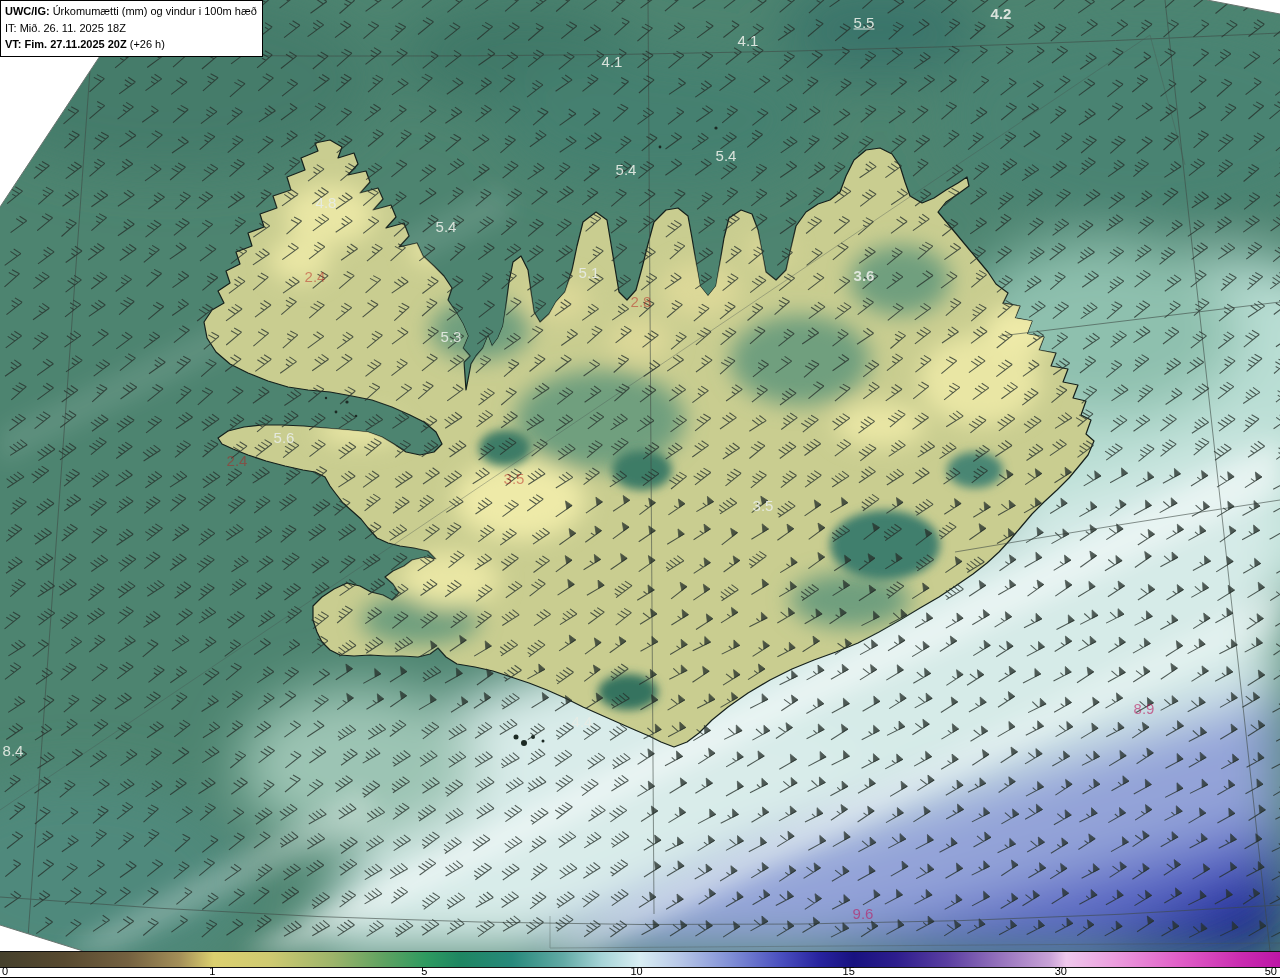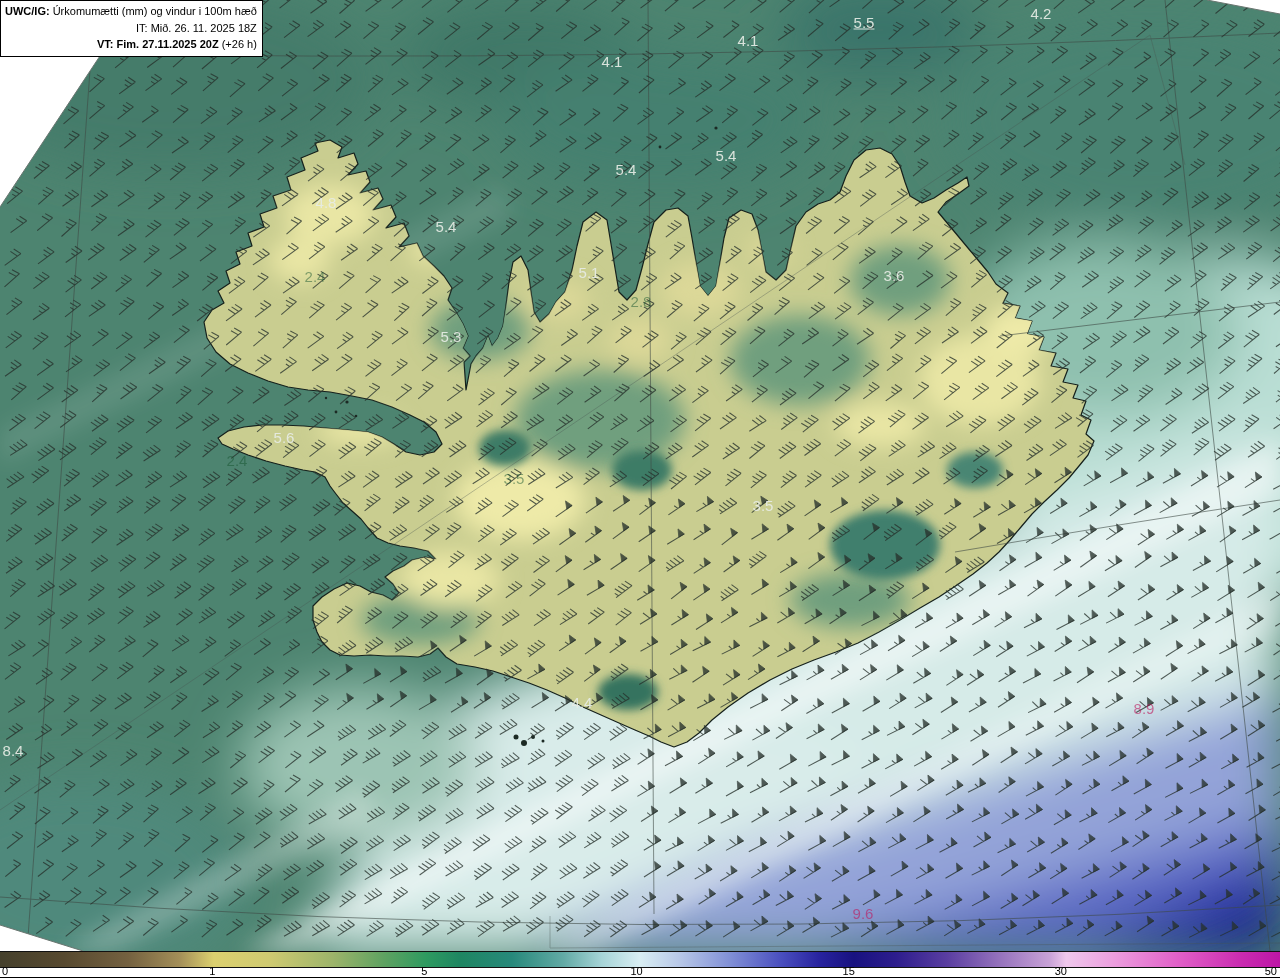--- a/index.html
+++ b/index.html
@@ -4,25 +4,25 @@
 <style>
   html,body{margin:0;padding:0;background:#fff;}
   .stage{position:relative;width:1280px;height:978px;overflow:hidden;
          font-family:"Liberation Sans","DejaVu Sans",sans-serif;background:#fff;}
   .map{position:absolute;left:0;top:0;width:1280px;height:951px;overflow:hidden;}
   .map svg{display:block;}
   
   .vlabel{position:absolute;transform:translate(-50%,-50%);font-size:15px;line-height:1;
           white-space:nowrap;pointer-events:none;}
   .vlabel.bright{color:#e7ece5;opacity:.92;}
-  .vlabel.faint{color:#14532d;opacity:.48;}
+  .vlabel.faint{color:#b91c1c;opacity:.48;}
   .vlabel.pink{color:#be185d;opacity:.6;}
   
   .titlebox{position:absolute;left:0;top:0;background:#fff;border:1px solid #000;
-            padding:2px 5px 3px 4px;font-size:11px;line-height:1.5;color:#000;z-index:5;text-align:right;}
+            padding:2px 5px 3px 4px;font-size:11px;line-height:1.5;color:#000;z-index:5;}
   .titlebox .b{font-weight:bold;}
   
   .bar{position:absolute;left:0;top:951px;width:1280px;height:15px;
        border-top:1px solid #111;border-bottom:1px solid #111;box-sizing:content-box;}
   .ticks{position:absolute;left:0;top:968px;width:1280px;height:9px;background:#fff;}
   .tick{position:absolute;top:-2px;font-size:11px;color:#000;line-height:1;}
   .bottom-line{position:absolute;left:0;top:977px;width:1280px;height:1px;background:#000;}
 </style>
 </head>
 <body>
@@ -173,35 +173,35 @@
           <polygon points="0,925 83,951 0,951" fill="#ffffff"></polygon>
           <path d="M137,0 L0,207 M1207,0 L1280,14 M0,925 L83,951" stroke="#6a7570" stroke-width="1" fill="none"></path>
         </g>
       </g>
     </svg>
 
     <div id="labels">
         <div class="vlabel bright" style="left: 612px; top: 61px;">4.1</div>
         <div class="vlabel bright" style="left: 748px; top: 40px;">4.1</div>
         <div class="vlabel bright" style="left: 864px; top: 22px; text-decoration: underline;">5.5</div>
-        <div class="vlabel bright" style="left: 1041px; top: 13px;">4.2</div>
+        <div class="vlabel bright" style="left: 1001px; top: 13px; font-weight: bold;">4.2</div>
         <div class="vlabel bright" style="left: 726px; top: 155px;">5.4</div>
         <div class="vlabel bright" style="left: 626px; top: 169px;">5.4</div>
         <div class="vlabel bright" style="left: 326px; top: 202px;">4.8</div>
         <div class="vlabel bright" style="left: 446px; top: 226px;">5.4</div>
         <div class="vlabel bright" style="left: 589px; top: 272px;">5.1</div>
-        <div class="vlabel bright" style="left: 894px; top: 275px;">3.6</div>
+        <div class="vlabel bright" style="left: 864px; top: 275px; font-weight: bold;">3.6</div>
         <div class="vlabel faint" style="left: 315px; top: 276px;">2.4</div>
         <div class="vlabel faint" style="left: 641px; top: 301px;">2.8</div>
         <div class="vlabel bright" style="left: 451px; top: 321px; margin-top: 15px;">5.3</div>
         <div class="vlabel bright" style="left: 284px; top: 437px;">5.6</div>
         <div class="vlabel faint" style="left: 237px; top: 460px;">2.4</div>
         <div class="vlabel faint" style="left: 514px; top: 478px;">3.5</div>
         <div class="vlabel bright" style="left: 763px; top: 505px;">3.5</div>
-        <div class="vlabel bright" style="left: 582px; top: 702px;">4.4</div>
+        <div class="vlabel bright" style="left: 582px; top: 721px;">4.4</div>
         <div class="vlabel bright" style="left: 13px; top: 750px;">8.4</div>
         <div class="vlabel pink" style="left: 1144px; top: 708px;">8.9</div>
         <div class="vlabel pink" style="left: 863px; top: 913px;">9.6</div>
       </div>
 
     <div class="titlebox">
       <div><span class="b">UWC/IG:</span><span> Úrkomumætti (mm) og vindur i 100m hæð</span></div>
       <div><span>IT: Mið. 26. 11. 2025 18Z</span></div>
       <div><span class="b">VT: Fim. 27.11.2025 20Z</span><span> (+26 h)</span></div>
     </div>

